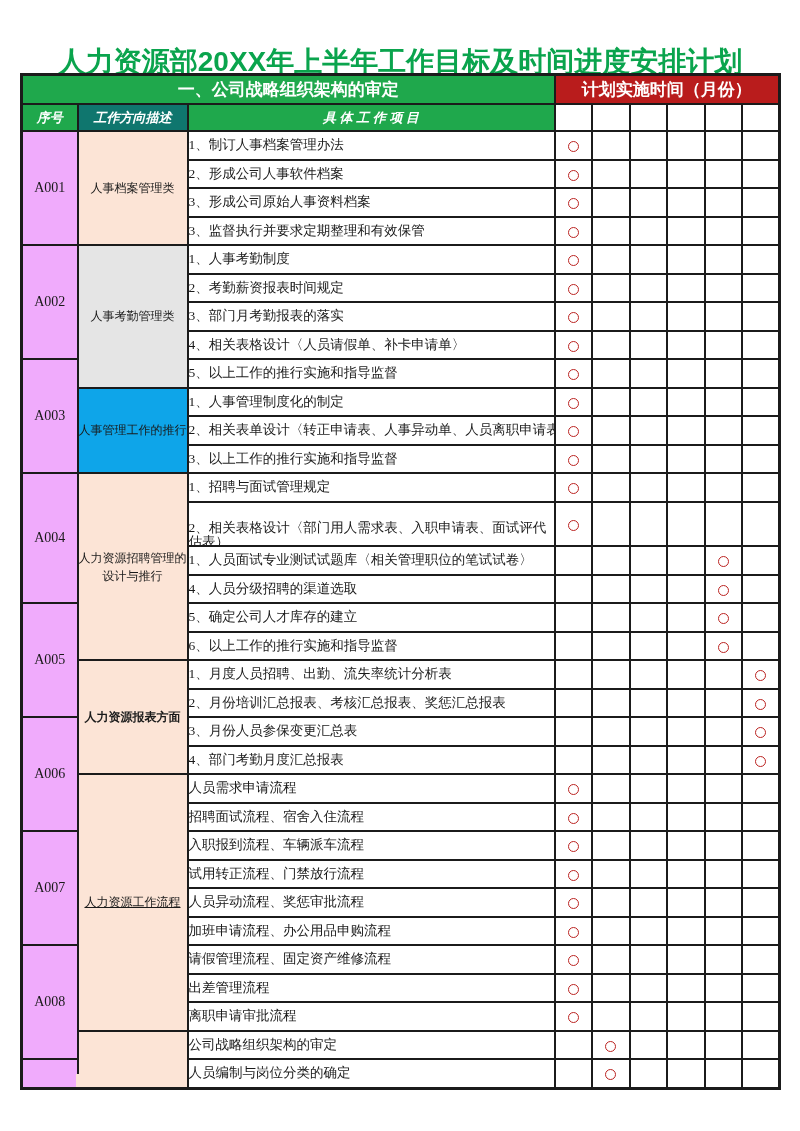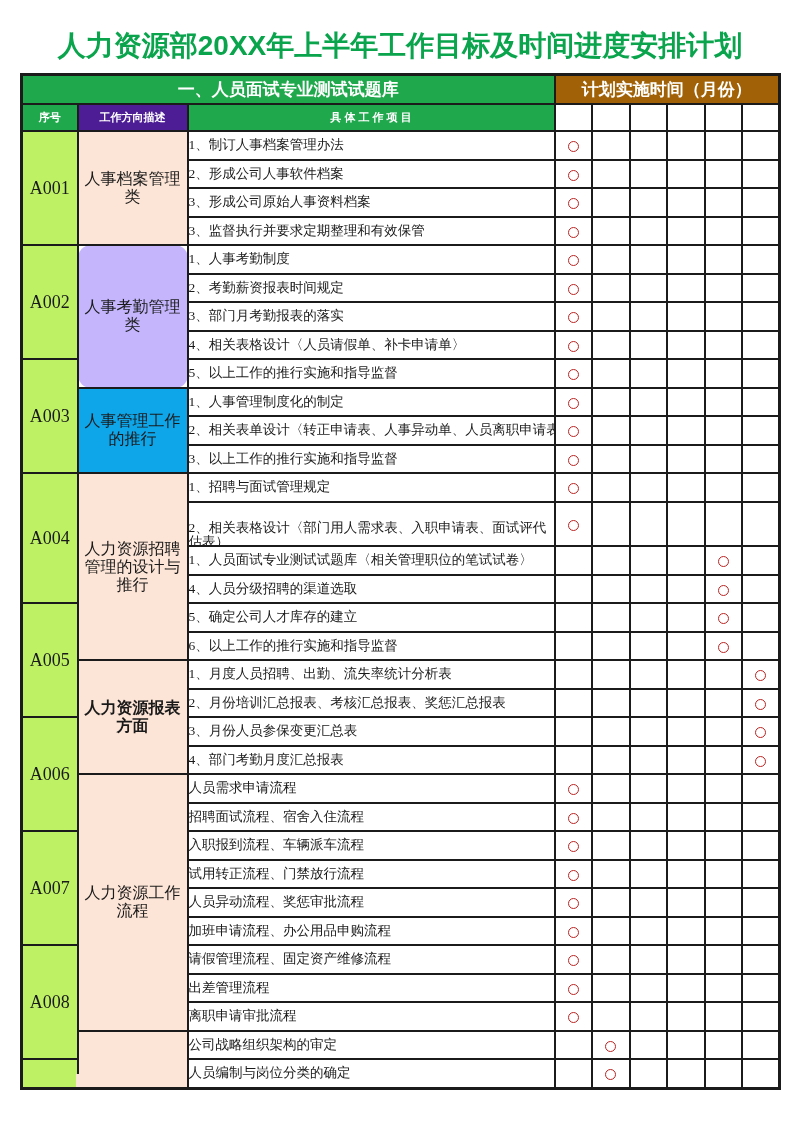--- a/index.html
+++ b/index.html
@@ -20,66 +20,66 @@
     border:3px solid #1b1b1b;
   }
   .plan-table th, .plan-table td {
     border:2px solid #1b1b1b; padding:0; vertical-align:middle;
   }
   .hdr {
     color:#ffffff; font-family:"Liberation Sans","DejaVu Sans",sans-serif;
     font-weight:bold; text-align:center;
   }
   .hdr1 { font-size:17px; height:27px; }
-  .hdr2 { font-size:11px; height:25px; }
-  .seq-cell { text-align:center; font-size:18px; background:#bef264; }
+  .hdr2 { font-size:13px; height:25px;font-style:italic; }
+  .seq-cell { text-align:center; font-size:14px; background:#f0abfc; }
   .dir-cell {
-    text-align:center; font-size:16px; line-height:18px; padding:0 3px;
+    text-align:center; font-size:12px; line-height:18px; padding:0 3px;
   }
   .item-cell { padding:0 0 0 5px; background:#ffffff; }
   .item-inner {
     height:26.5px; line-height:26.5px; font-size:13.5px;
     white-space:nowrap; overflow:hidden;
   }
   .item-inner.wrap {
     white-space:normal; line-height:14px; padding-top:18px; height:24.5px;
     overflow:hidden;
   }
   .month-cell { text-align:center; background:#ffffff; }
   .ring {
     display:inline-block; width:9px; height:9px; border-radius:50%;
     vertical-align:middle; box-sizing:content-box;
   }
   .peach-stub { position:absolute; left:76px; width:110px; height:13px; }
 </style>
 </head>
 <body>
 
-<div class="page-title" style="color: rgb(10, 164, 77);">人力资源部20XX年上半年工作目标及时间进度安排计划</div>
+<div class="page-title" style="color: rgb(10, 164, 77); margin-top: 16px;">人力资源部20XX年上半年工作目标及时间进度安排计划</div>
 
 <table class="plan-table">
   <colgroup>
     <col style="width:56px">
       <col style="width:110px">
       <col style="width:367px">
     <col style="width:37.5px">
       <col style="width:37.5px">
       <col style="width:37.5px">
     <col style="width:37.5px">
       <col style="width:37.5px">
       <col style="width:37.5px">
   </colgroup>
   <thead>
     <tr>
-      <th class="hdr hdr1" colspan="3" style="background: rgb(31, 168, 76);">一、人员面试专业测试试题库</th>
-      <th class="hdr hdr1" colspan="6" style="background: #a16207;">计划实施时间（月份）</th>
+      <th class="hdr hdr1" colspan="3" style="background: rgb(31, 168, 76);">一、公司战略组织架构的审定</th>
+      <th class="hdr hdr1" colspan="6" style="background: #b91c1c;">计划实施时间（月份）</th>
     </tr>
     <tr id="hdr-row-2">
       <th class="hdr hdr2" style="background: rgb(31, 168, 76);">序号</th>
-      <th class="hdr hdr2" style="background: #4c1d95;">工作方向描述</th>
+      <th class="hdr hdr2" style="background: #0f766e;">工作方向描述</th>
       <th class="hdr hdr2" style="background: rgb(31, 168, 76);">具 体 工 作 项 目</th>
     <th class="hdr hdr2">3</th>
         <th class="hdr hdr2">4</th>
         <th class="hdr hdr2">5</th>
         <th class="hdr hdr2">6</th>
         <th class="hdr hdr2">7</th>
         <th class="hdr hdr2">8</th>
       </tr>
   </thead>
   <tbody id="plan-body">
@@ -124,21 +124,21 @@
         </td>
         <td class="month-cell"><span class="ring" style="border: 1.6px solid rgb(187, 36, 34);"></span></td>
         <td class="month-cell"></td>
         <td class="month-cell"></td>
         <td class="month-cell"></td>
         <td class="month-cell"></td>
         <td class="month-cell"></td>
       </tr>
       <tr>
         <td class="seq-cell" rowspan="4">A002</td>
-        <td class="dir-cell" rowspan="5" style="background: #c4b5fd; border-radius: 13px;">人事考勤管理类</td>
+        <td class="dir-cell" rowspan="5" style="background: #e5e5e5;">人事考勤管理类</td>
         <td class="item-cell">
           <div class="item-inner">1、人事考勤制度</div>
         </td>
         <td class="month-cell"><span class="ring" style="border: 1.6px solid rgb(187, 36, 34);"></span></td>
         <td class="month-cell"></td>
         <td class="month-cell"></td>
         <td class="month-cell"></td>
         <td class="month-cell"></td>
         <td class="month-cell"></td>
       </tr>
@@ -330,21 +330,21 @@
           <div class="item-inner">4、部门考勤月度汇总报表</div>
         </td>
         <td class="month-cell"></td>
         <td class="month-cell"></td>
         <td class="month-cell"></td>
         <td class="month-cell"></td>
         <td class="month-cell"></td>
         <td class="month-cell"><span class="ring" style="border: 1.6px solid rgb(187, 36, 34);"></span></td>
       </tr>
       <tr>
-        <td class="dir-cell" rowspan="9" style="background: rgb(252, 228, 214);">人力资源工作流程</td>
+        <td class="dir-cell" rowspan="9" style="background: rgb(252, 228, 214); text-decoration: underline;">人力资源工作流程</td>
         <td class="item-cell">
           <div class="item-inner">人员需求申请流程</div>
         </td>
         <td class="month-cell"><span class="ring" style="border: 1.6px solid rgb(187, 36, 34);"></span></td>
         <td class="month-cell"></td>
         <td class="month-cell"></td>
         <td class="month-cell"></td>
         <td class="month-cell"></td>
         <td class="month-cell"></td>
       </tr>

